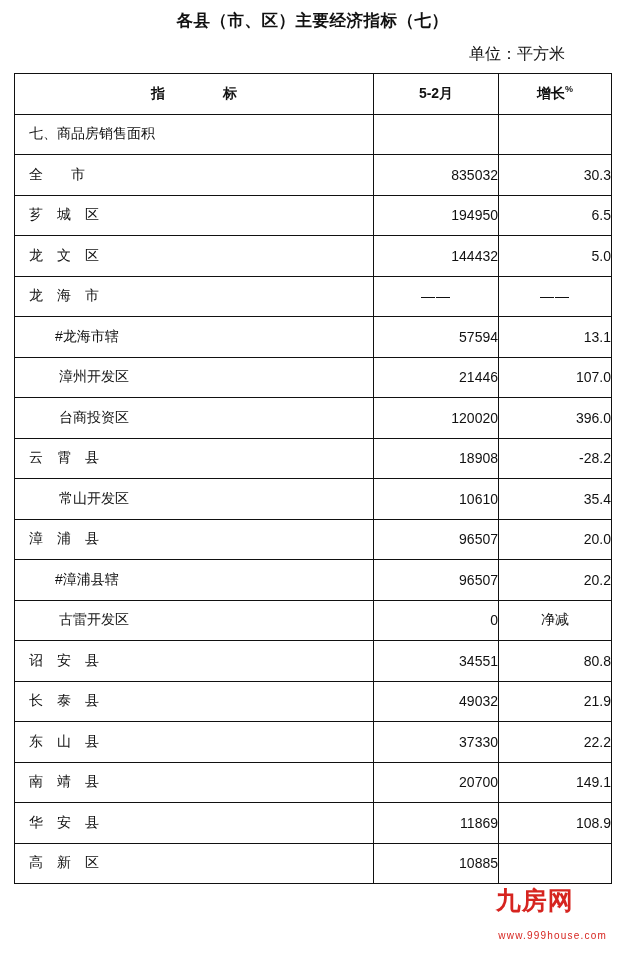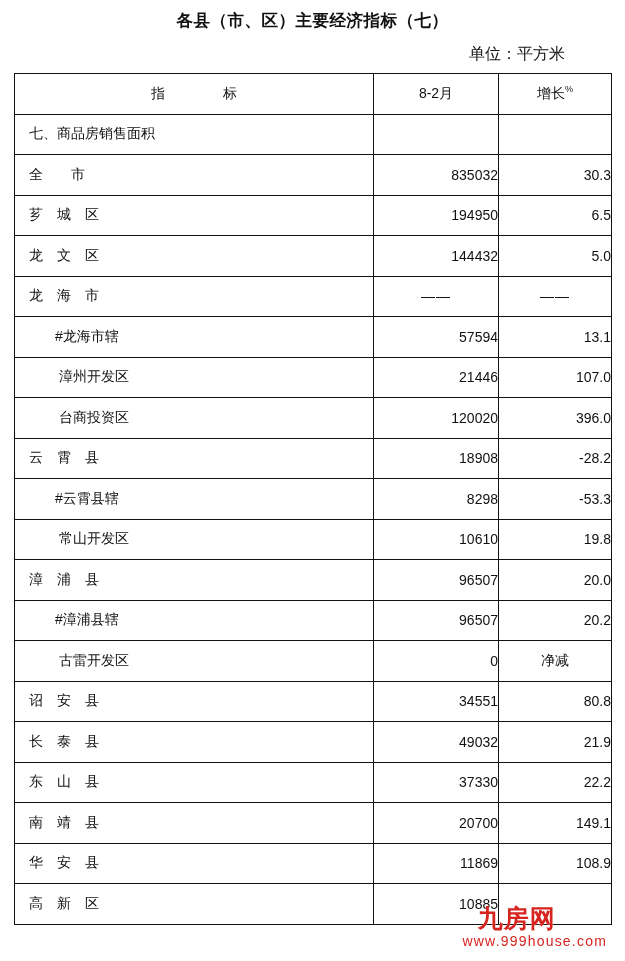--- a/index.html
+++ b/index.html
@@ -51,21 +51,21 @@
 
   table.data th, table.data td {
     border: 1px solid #111;
     padding: 0;
     height: 39.5px;
     font-size: 14px;
     color: #111;
     vertical-align: middle;
   }
   thead th {
-    font-weight: normal;
+    font-weight: bold;
     height: 33px;
     font-size: 14.5px;
     border-top: 2px solid #111;
     border-bottom: 2px solid #111;
     margin-top: 6px;
   }
   thead th.head-name {
     letter-spacing: 10px;
     text-indent: 10px;
   }
@@ -94,59 +94,59 @@
   }
   td.growth.word {
     text-align: center;
     padding-right: 0;
   }
   td.empty { }
 
   .watermark {
     position: absolute;
     right: 18px;
-    bottom: 12px;
+    bottom: 20px;
     text-align: center;
     pointer-events: none;
     user-select: none;
   }
   .wm-main {
     font-size: 25px;
     font-weight: bold;
     color: #d6241f;
     letter-spacing: 1px;
     line-height: 1;
     text-shadow: 0 0 1px rgba(255,255,255,0.9);
   }
   .wm-sub {
-    font-size: 14px;
+    font-size: 10px;
     color: #d6241f;
     letter-spacing: 1.2px;
-    margin-top: 2px;
+    margin-top: 17px;
     padding-left: 36px;
   }
 </style>
 </head>
 <body>
 
 <div class="page">
 
   <div class="doc-title">各县（市、区）主要经济指标（七）</div>
   <div class="unit-line">单位：平方米</div>
 
   <table class="data">
     <colgroup>
       <col class="c-name">
       <col class="c-val">
       <col class="c-grow">
     </colgroup>
     <thead>
       <tr>
         <th class="head-name">指　　标</th>
-        <th>8-2月</th>
+        <th>5-2月</th>
         <th><span>增长</span><sup>%</sup></th>
       </tr>
     </thead>
     <tbody id="table-body">
         <tr>
           <td class="name ind-0">七、商品房销售面积</td>
           <td class="value empty"></td>
           <td class="growth empty"></td>
         </tr>
         <tr>
@@ -183,28 +183,23 @@
           <td class="name ind-2">台商投资区</td>
           <td class="value">120020</td>
           <td class="growth">396.0</td>
         </tr>
         <tr>
           <td class="name ind-0">云　霄　县</td>
           <td class="value">18908</td>
           <td class="growth">-28.2</td>
         </tr>
         <tr>
-          <td class="name ind-1">#云霄县辖</td>
-          <td class="value">8298</td>
-          <td class="growth">-53.3</td>
-        </tr>
-        <tr>
           <td class="name ind-2">常山开发区</td>
           <td class="value">10610</td>
-          <td class="growth">19.8</td>
+          <td class="growth">35.4</td>
         </tr>
         <tr>
           <td class="name ind-0">漳　浦　县</td>
           <td class="value">96507</td>
           <td class="growth">20.0</td>
         </tr>
         <tr>
           <td class="name ind-1">#漳浦县辖</td>
           <td class="value">96507</td>
           <td class="growth">20.2</td>

